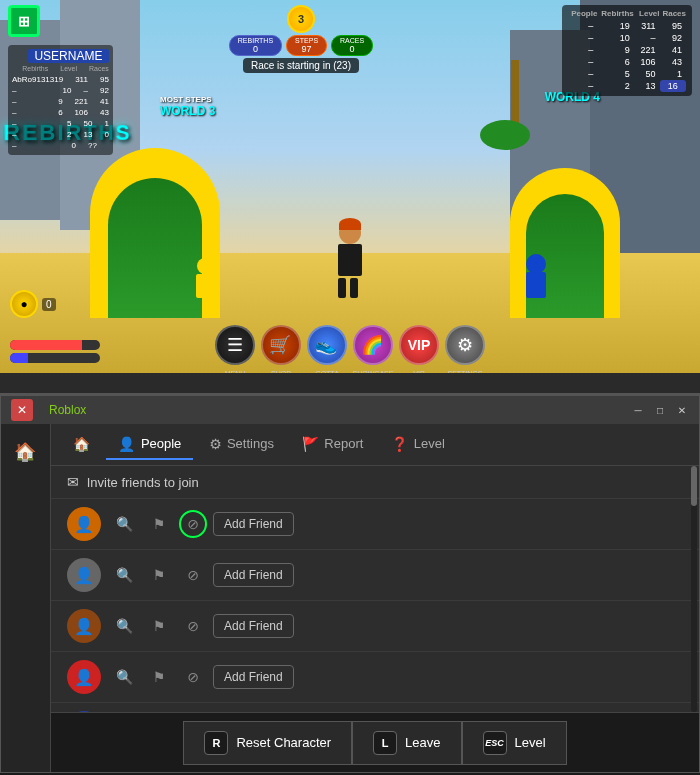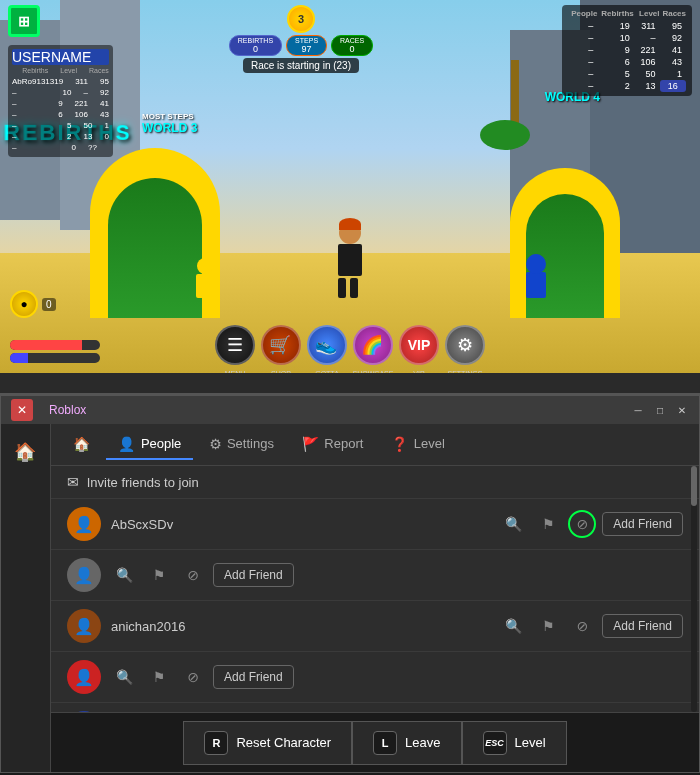--- a/index.html
+++ b/index.html
@@ -141,21 +141,21 @@
       gap: 4px;
     }
     .stat-badge {
       background: #3344aa;
       border-radius: 10px;
       padding: 1px 8px;
       font-size: 9px;
       color: white;
       border: 1px solid #5566cc;
     }
-    .stat-badge.orange { background: #0369a1; border-color: #ff6600; }
+    .stat-badge.orange { background: #c2410c; border-color: #ff6600; }
     .stat-badge.green { background: #006600; border-color: #00aa00; }
 
     #race-notice {
       background: rgba(0,0,0,0.7);
       border-radius: 4px;
       padding: 2px 8px;
       font-size: 10px;
       color: white;
     }
 
@@ -189,24 +189,25 @@
       top: 45px;
       background: rgba(0,0,0,0.5);
       border-radius: 4px;
       padding: 4px;
       font-size: 8px;
       color: white;
       min-width: 90px;
     }
     #leaderboard-left .lb-title {
       background: #2244aa;
-      text-align: left;
+      text-align: center;
       border-radius: 2px;
       margin-bottom: 2px;
-      font-size: 14px;
+      font-size: 12px;
+      margin-left: 16px;
     }
     .lb-row {
       display: flex;
       justify-content: space-between;
       padding: 1px 0;
     }
 
     
     .world-label {
       position: absolute;
@@ -339,21 +340,21 @@
       background: #3c3c3c;
       display: flex;
       align-items: center;
       justify-content: space-between;
       padding: 0 10px;
       flex-shrink: 0;
     }
 
     #roblox-title-text {
       font-size: 12px;
-      color: #f0abfc;
+      color: #84cc16;
     }
 
     #roblox-titlebar-controls {
       display: flex;
       gap: 8px;
     }
 
     .win-ctrl {
       width: 14px;
       height: 14px;
@@ -632,21 +633,21 @@
     </div>
 
     <div style="position:absolute;bottom:75px;right:22%;">
       <div style="width:20px;height:26px;background:#1144cc;margin:0 auto;border-radius:2px;position:relative;">
         <div style="position:absolute;top:-18px;left:50%;transform:translateX(-50%);width:20px;height:20px;background:#1144cc;border-radius:50%;"></div>
       </div>
     </div>
 
     <div id="rebirths-text">REBIRTHS</div>
 
-    <div class="world-label" style="left:142px;top:95px;margin-top:17px;">
+    <div class="world-label" style="left:160px;top:95px;">
       <div style="font-size:8px;color:#fff;">MOST STEPS</div>
       <div>WORLD 3</div>
     </div>
     <div class="world-label" style="right:100px;top:90px;">WORLD 4</div>
 
     <div id="leaderboard-left">
       <div class="lb-title">USERNAME</div>
       <div style="display:flex;justify-content:flex-end;gap:12px;font-size:7px;color:#aaa;margin-bottom:2px;">
         <span>Rebirths</span>
         <span>Level</span>
@@ -873,42 +874,40 @@
 
       <div id="people-list" style="position:relative;">
 
         <div class="invite-row">
           <span class="invite-icon">✉</span>
           <span>Invite friends to join</span>
         </div>
 
         <div class="person-row">
           <div class="person-avatar avatar-bg-orange">👤</div>
-          <div class="person-name">AbScxSDv</div>
           <div class="person-actions">
             <div class="action-icon">🔍</div>
             <div class="action-icon">⚑</div>
             <div class="block-icon-highlighted" style="color:#888;">⊘</div>
             <button class="add-friend-btn">Add Friend</button>
           </div>
         </div>
 
         <div class="person-row">
           <div class="person-avatar avatar-bg-gray">👤</div>
           <div class="person-actions">
             <div class="action-icon">🔍</div>
             <div class="action-icon">⚑</div>
             <div class="action-icon">⊘</div>
             <button class="add-friend-btn">Add Friend</button>
           </div>
         </div>
 
         <div class="person-row">
           <div class="person-avatar avatar-bg-brown">👤</div>
-          <div class="person-name">anichan2016</div>
           <div class="person-actions">
             <div class="action-icon">🔍</div>
             <div class="action-icon">⚑</div>
             <div class="action-icon">⊘</div>
             <button class="add-friend-btn">Add Friend</button>
           </div>
         </div>
 
         <div class="person-row">
           <div class="person-avatar avatar-bg-red">👤</div>

